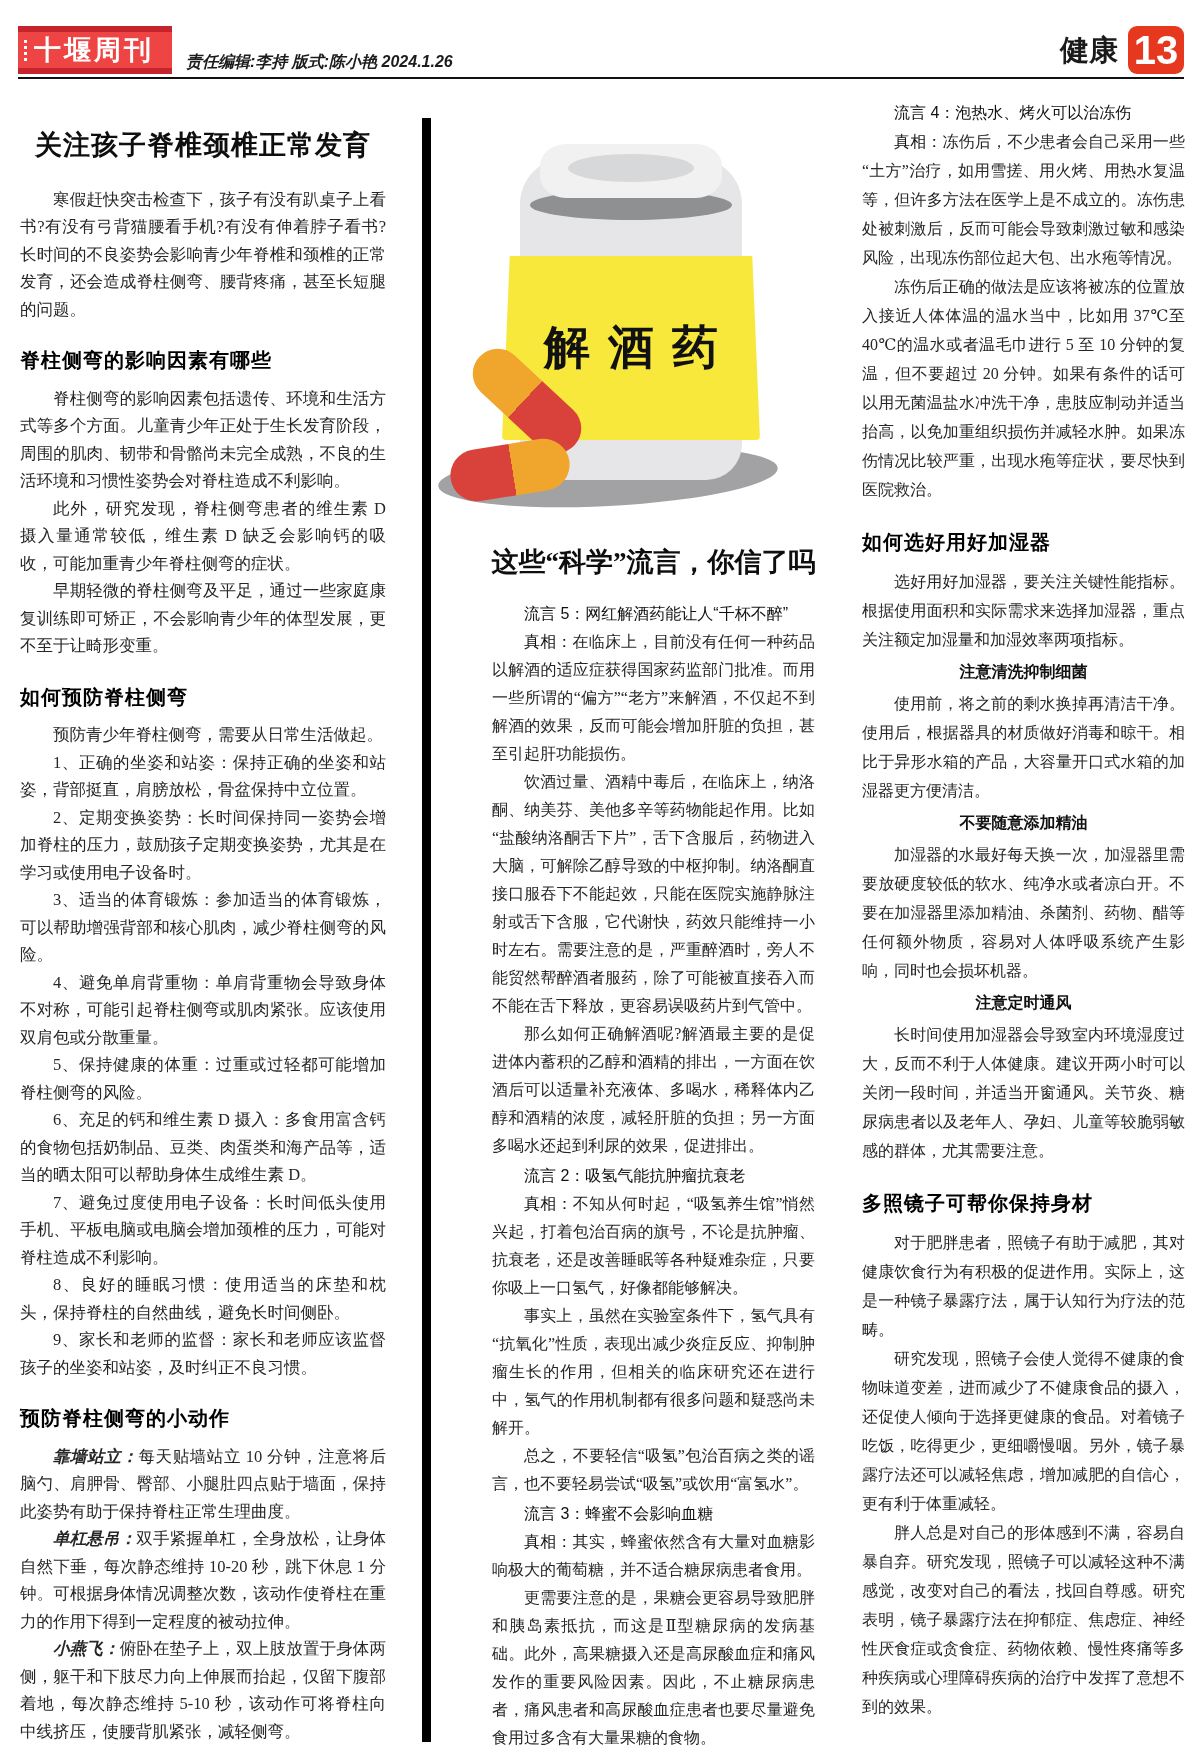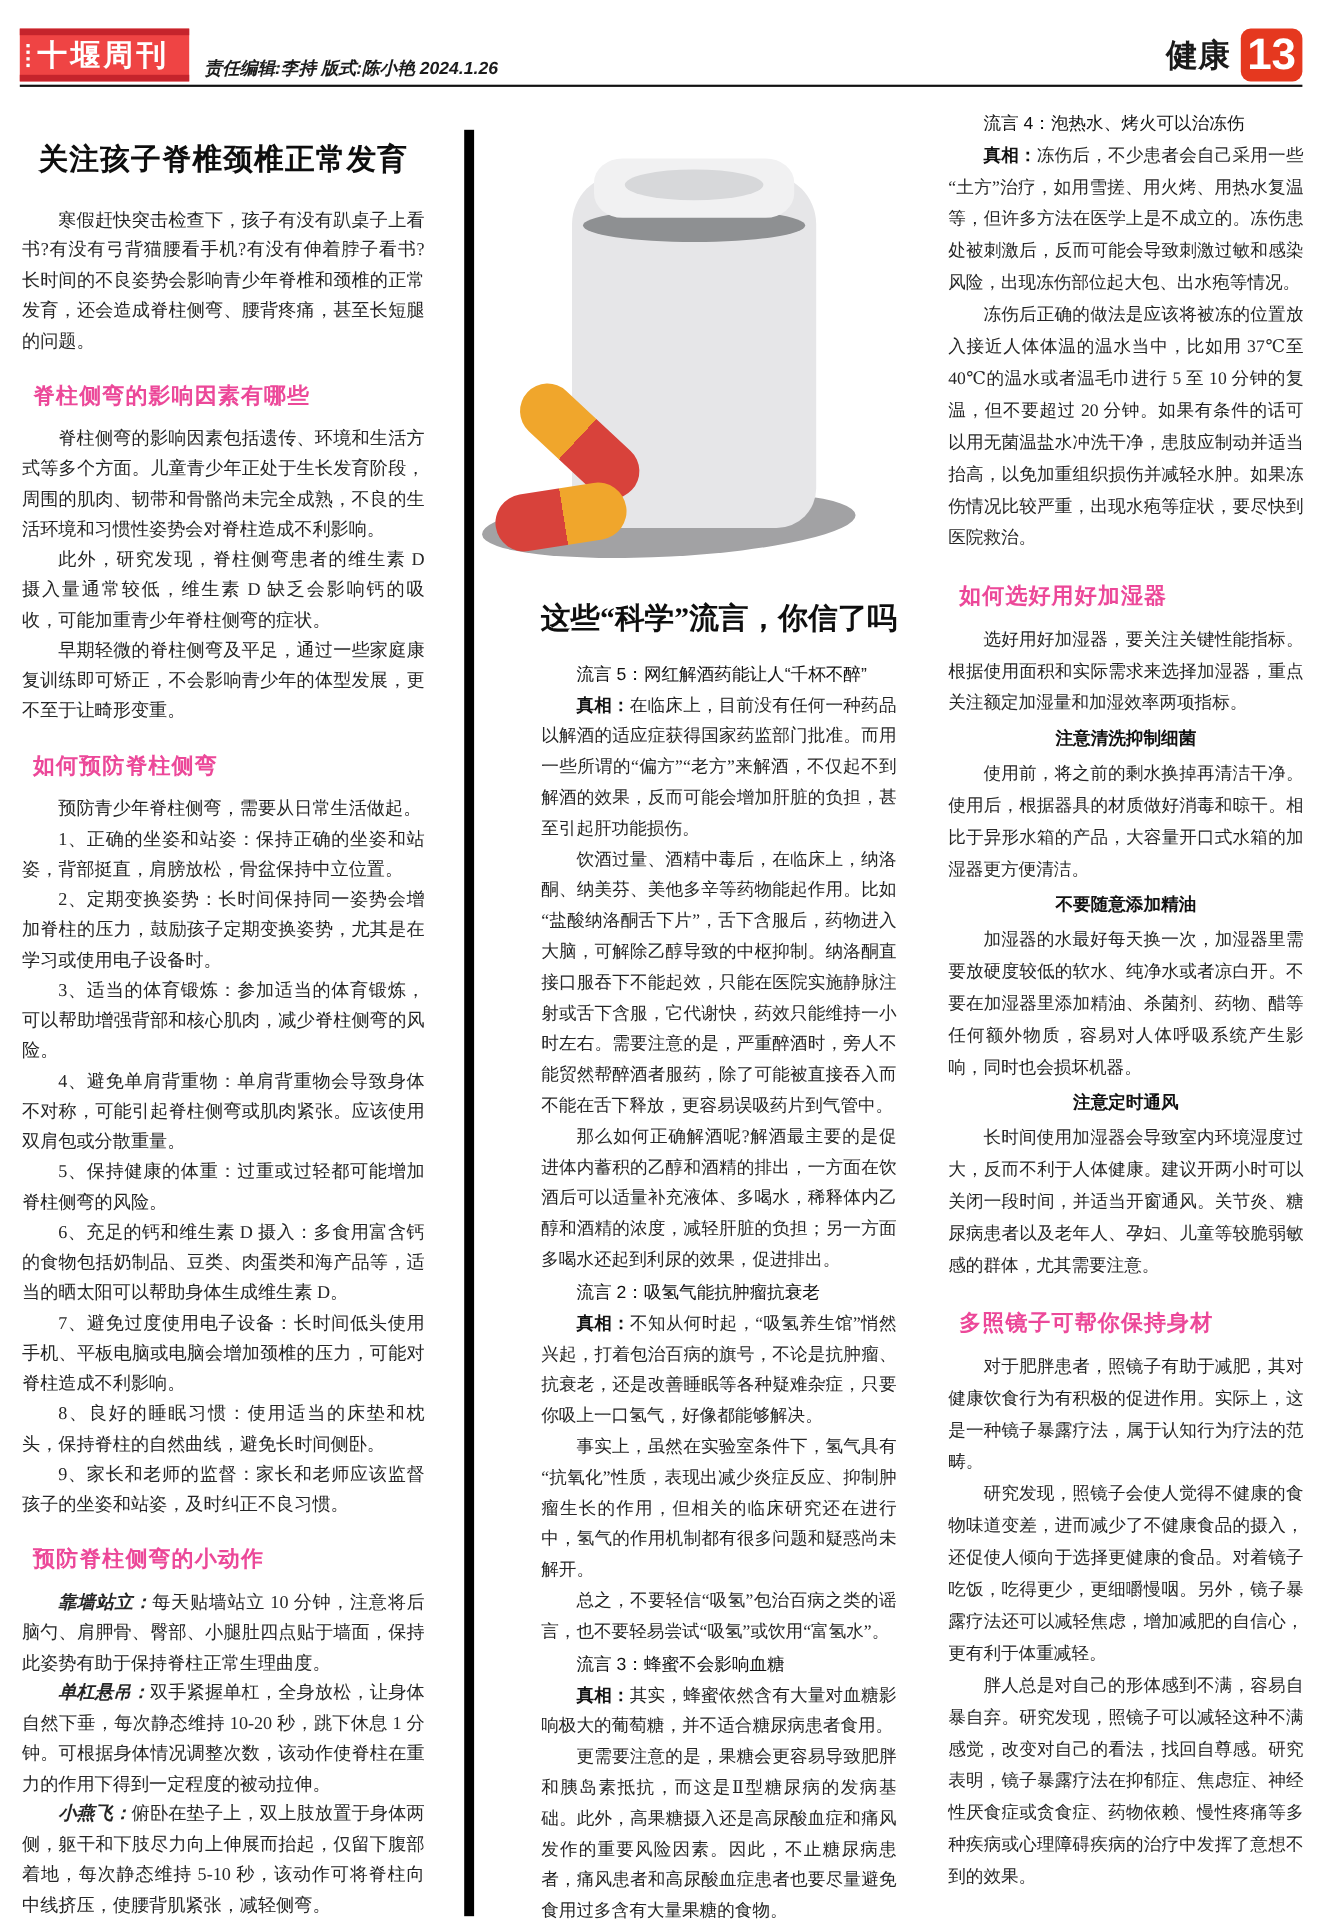--- a/index.html
+++ b/index.html
@@ -26,25 +26,25 @@
   .col{position:absolute;text-align:justify;}
   .col p{margin:0;text-indent:2em;}
   .col-left{left:20px;top:96px;width:366px;font-size:16.5px;line-height:27.5px;}
   .col-mid{left:492px;top:548px;width:323px;font-size:16px;line-height:28px;}
   .col-right{left:862px;top:96px;width:323px;font-size:16px;line-height:29px;}
   h1.art-title{font-size:27px;font-weight:bold;text-align:center;text-indent:0;
         font-family:"Liberation Serif","DejaVu Serif",serif;color:#0e0e0e;margin:36px 0 26px;letter-spacing:1px;}
   h1.mid-title{font-size:27px;font-weight:bold;text-align:center;white-space:nowrap;
         margin:0 0 24px -12px;width:347px;color:#0e0e0e;letter-spacing:0px;}
   h2.sub-head{font-family:"Liberation Sans","DejaVu Sans",sans-serif;font-size:20px;font-weight:bold;
-        color:#ec4899;text-align:left;text-indent:0;margin:24px 10px 10px;letter-spacing:1px;}
+        color:#000000;text-align:left;text-indent:0;margin:24px 0 10px;letter-spacing:1px;}
   p.rumor-head{font-family:"Liberation Sans","DejaVu Sans",sans-serif;font-weight:normal;color:#111;margin-top:2px;}
   p.center-head{font-family:"Liberation Sans","DejaVu Sans",sans-serif;font-weight:bold;color:#111;
         text-align:center;text-indent:0;margin:3px 0;}
-  .lead-bold{font-family:"Liberation Sans","DejaVu Sans",sans-serif;font-weight:bold;color:#111;}
+  .lead-bold{font-family:"Liberation Sans","DejaVu Sans",sans-serif;font-weight:normal;color:#111;}
   .kai-label{font-weight:bold;font-style:italic;}
   
   .illus{position:absolute;left:440px;top:116px;width:338px;height:398px;}
   .bottle-shadow{position:absolute;left:-2px;top:332px;width:340px;height:58px;background:#a2a2a4;
         border-radius:50%;transform:rotate(-3deg);}
   .bottle-body{position:absolute;left:80px;top:42px;width:222px;height:322px;background:#e6e6e8;
         border-radius:46px 46px 36px 36px;}
   .bottle-ring{position:absolute;left:90px;top:74px;width:202px;height:30px;background:#8e9092;border-radius:50%;}
   .bottle-cap{position:absolute;left:100px;top:28px;width:182px;height:54px;background:#f1f1f2;
         border-radius:26px/22px;}
@@ -102,20 +102,23 @@
     <p><span class="kai-label">单杠悬吊：</span><span>双手紧握单杠，全身放松，让身体自然下垂，每次静态维持 10-20 秒，跳下休息 1 分钟。可根据身体情况调整次数，该动作使脊柱在重力的作用下得到一定程度的被动拉伸。</span></p>
     <p><span class="kai-label">小燕飞：</span><span>俯卧在垫子上，双上肢放置于身体两侧，躯干和下肢尽力向上伸展而抬起，仅留下腹部着地，每次静态维持 5-10 秒，该动作可将脊柱向中线挤压，使腰背肌紧张，减轻侧弯。</span></p>
   </section>
 
   <div class="illus">
     <div class="bottle-shadow"></div>
     <div class="bottle-body"></div>
     <div class="bottle-ring"></div>
     <div class="bottle-cap"></div>
     <div class="bottle-opening"></div>
+    <div class="bottle-label">
+      <span>解酒药</span>
+    </div>
     <div class="capsule capsule-a"></div>
     <div class="capsule capsule-b"></div>
   </div>
 
   <section class="col col-mid">
     <h1 class="mid-title">这些“科学”流言，你信了吗</h1>
 
     <p class="rumor-head">流言 5：网红解酒药能让人“千杯不醉”</p>
     <p><span class="lead-bold">真相：</span><span>在临床上，目前没有任何一种药品以解酒的适应症获得国家药监部门批准。而用一些所谓的“偏方”“老方”来解酒，不仅起不到解酒的效果，反而可能会增加肝脏的负担，甚至引起肝功能损伤。</span></p>
     <p>饮酒过量、酒精中毒后，在临床上，纳洛酮、纳美芬、美他多辛等药物能起作用。比如“盐酸纳洛酮舌下片”，舌下含服后，药物进入大脑，可解除乙醇导致的中枢抑制。纳洛酮直接口服吞下不能起效，只能在医院实施静脉注射或舌下含服，它代谢快，药效只能维持一小时左右。需要注意的是，严重醉酒时，旁人不能贸然帮醉酒者服药，除了可能被直接吞入而不能在舌下释放，更容易误吸药片到气管中。</p>

